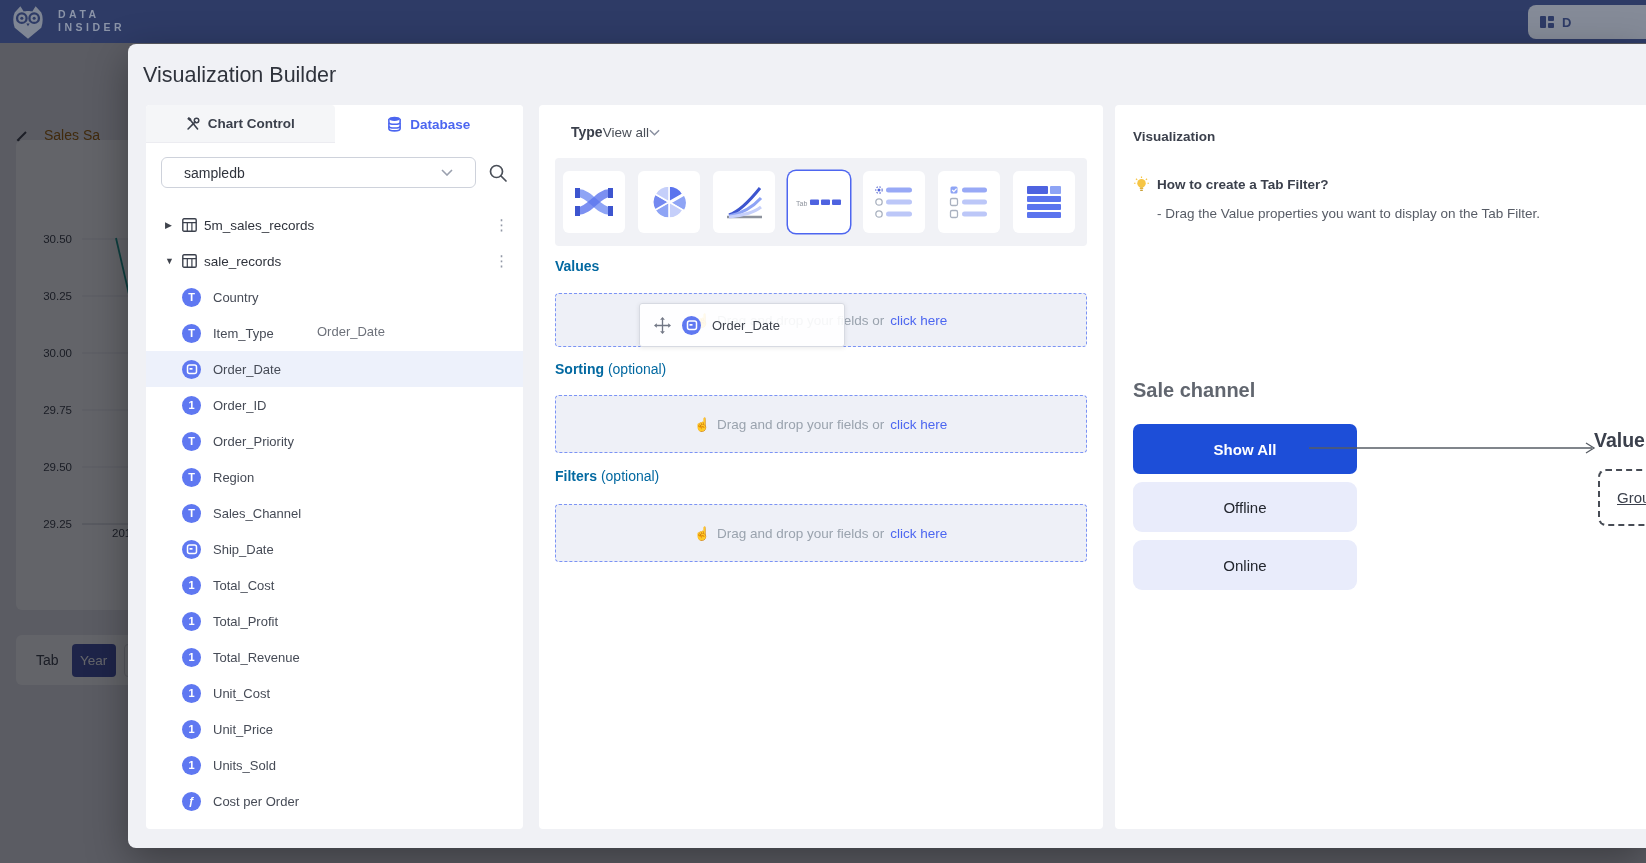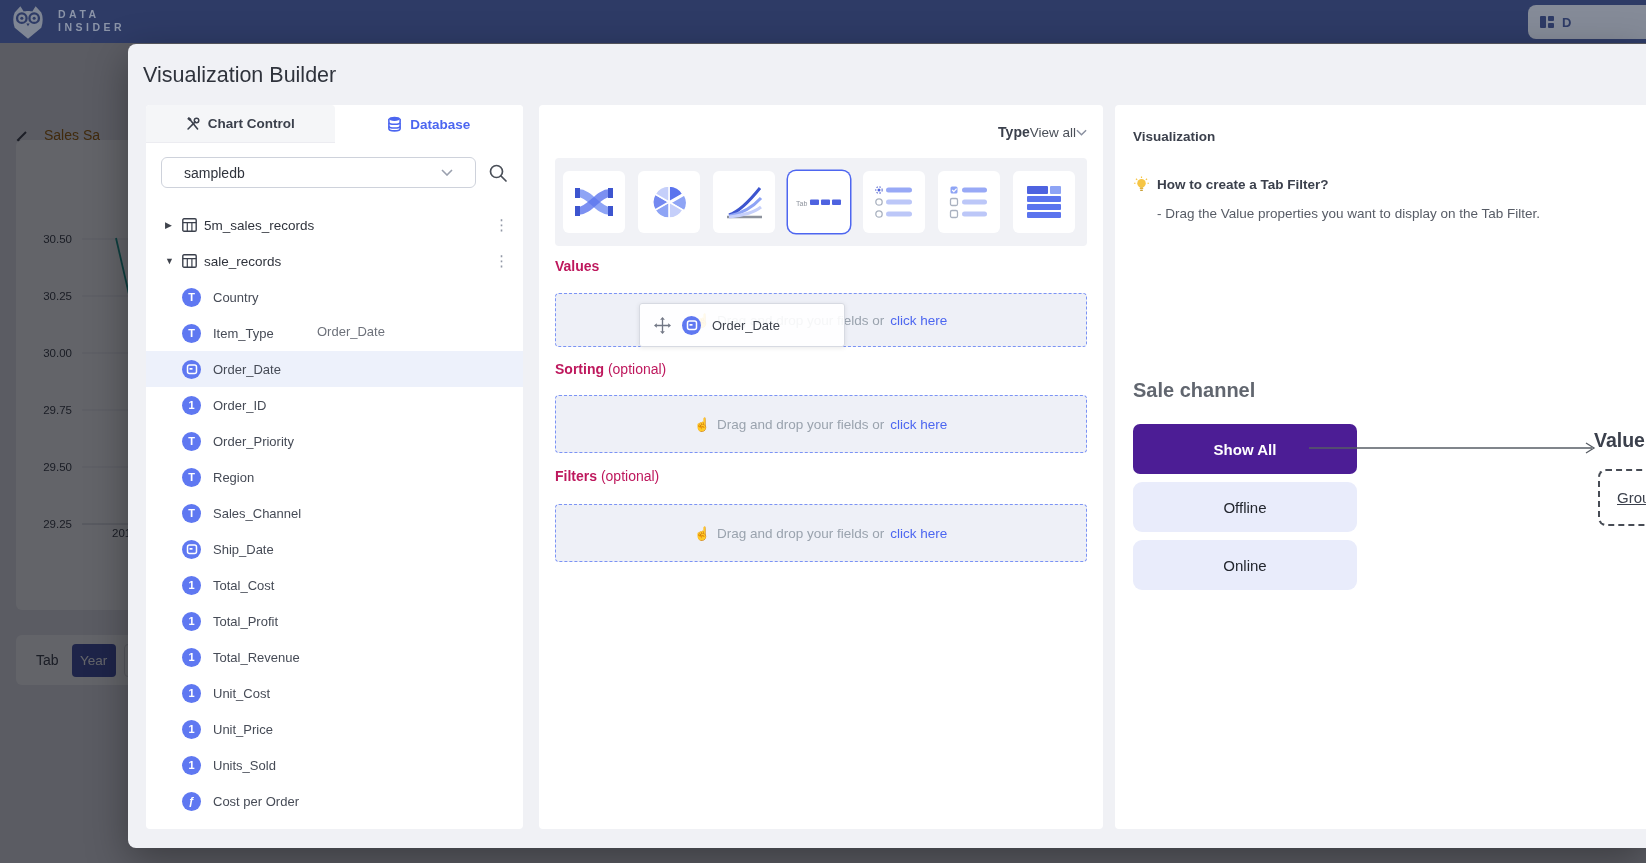--- a/index.html
+++ b/index.html
@@ -51,43 +51,43 @@
   .trow.hl { background:#edf1fb; }
   .caret { font-size:9px; color:#3f434c; width:10px; }
   .tblic { display:flex; }
   .tlabel { font-size:13.5px; color:#2f333c; }
   .kebab { margin-left:auto; margin-right:14px; color:#9298a6; font-size:15px; cursor:pointer; }
   .fic { width:19px; height:19px; border-radius:50%; background:#5f78f1; color:#fff; display:flex; align-items:center; justify-content:center; font-size:11px; font-weight:bold; flex:none; }
   .flabel { font-size:13px; color:#464b56; }
   .ghost { position:absolute; left:171px; top:219px; font-size:13px; color:rgba(68,73,84,0.78); pointer-events:none; }
 
   
-  .sec-head { position:absolute; left:16px; top:19px; right:16px; display:flex; justify-content:flex-end; align-items:center;margin-left:16px; }
+  .sec-head { position:absolute; left:16px; top:19px; right:16px; display:flex; justify-content:flex-start; align-items:center;margin-left:16px; }
   .sec-title { font-size:14px; font-weight:bold; color:#3b404c; }
   .view-all { display:flex; align-items:center; gap:0; font-size:13.5px; color:#4a4f58; cursor:pointer; }
   .type-strip { position:absolute; left:16px; top:53px; width:532px; height:88px; background:#f1f2f6; border-radius:4px; display:flex; align-items:center; padding:0 8px; gap:13px; }
   .tile { width:62px; height:62px; background:#fff; border-radius:6px; display:flex; align-items:center; justify-content:center; cursor:pointer; flex:none; }
   .tile.sel { box-shadow:0 0 0 1.5px #4e66f0; border-radius:8px; }
-  .zone-label { position:absolute; left:16px; font-size:14px; color:#be185d; }
+  .zone-label { position:absolute; left:16px; font-size:14px; color:#0369a1; }
   .zone-label b { font-weight:bold; }
   .zone { position:absolute; left:16px; width:532px; border:1px dashed #7b93f5; border-radius:4px; background:#eef0f7; display:flex; align-items:center; justify-content:center; gap:6px; cursor:pointer; }
   .ph-hand { font-size:13px; color:#9aa3ae; }
   .ph-text { font-size:13.5px; color:#9aa3ae; }
   .ph-link { font-size:13.5px; color:#4c66f0; cursor:pointer; }
   .chip { position:absolute; left:100px; top:198px; width:206px; height:44px; background:rgba(255,255,255,0.9); border:1px solid #d7dae2; border-radius:3px; box-shadow:0 1px 5px rgba(0,0,0,.09); display:flex; align-items:center; padding:0 14px; gap:11px; cursor:grabbing; z-index:3; }
   .chip .flabel { color:#3f444e; }
 
   
   .vis-head { position:absolute; left:18px; top:24px; font-size:13.5px; font-weight:bold; color:#3b404c; }
   .tip-bulb { position:absolute; left:18px; top:71px; width:17px; height:17px; }
   .tip-title { position:absolute; left:42px; top:72px; font-size:13.5px; font-weight:bold; color:#3b404c; }
   .tip-body { position:absolute; left:42px; top:101px; font-size:13.5px; color:#575c66; }
   .widget-title { position:absolute; left:18px; top:274px; font-size:20px; font-weight:bold; color:#61666f; }
   .fbtn { position:absolute; left:18px; width:224px; height:50px; border-radius:7px; display:flex; align-items:center; justify-content:center; font-size:15px; cursor:pointer; }
-  .fbtn.active { background:#4c1d95; color:#fff; font-weight:bold; }
+  .fbtn.active { background:#1d4ed8; color:#fff; font-weight:bold; }
   .fbtn.idle { background:#e9ecfb; color:#23262e;border-radius:9px; }
   .arrow-svg { position:absolute; left:190px; top:335px; }
   .callout-head { position:absolute; left:479px; top:324px; font-size:19.5px; font-weight:bold; color:#3b404c; white-space:nowrap; }
   .callout-box { position:absolute; left:483px; top:364px; width:220px; height:57px; border:2px dashed #474c55; border-radius:8px; display:flex; align-items:center; padding-left:17px; }
   .callout-link { font-size:15px; font-weight:500; color:#3b404c; text-decoration:underline; cursor:pointer; white-space:nowrap; }
 </style>
 </head>
 <body>
 
 <div class="stage">

